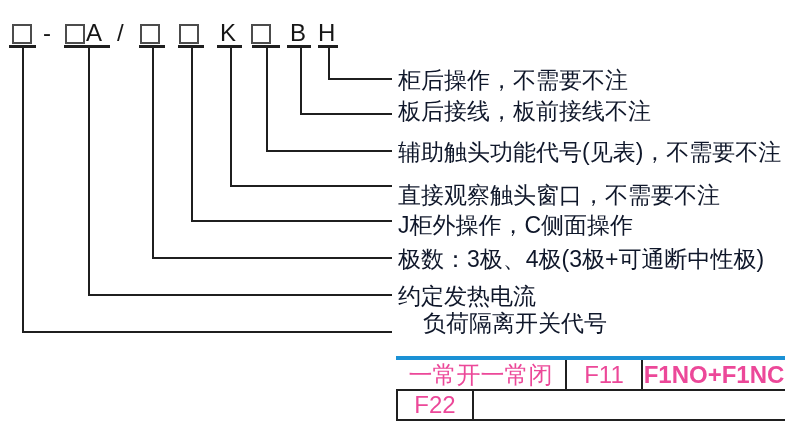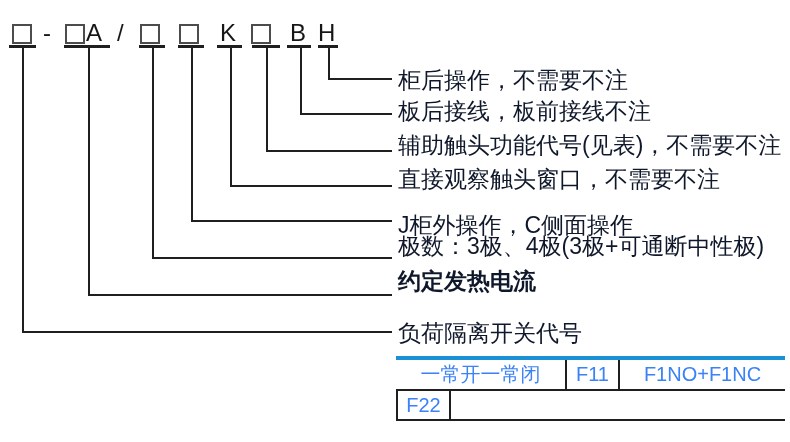--- a/index.html
+++ b/index.html
@@ -38,28 +38,28 @@
 
   
   .aux-table{
     position:absolute;left:396px;top:356px;width:389px;
     border-top:4px solid #1B91D5;
   }
   .aux-row{display:flex;border-bottom:2px solid #1f1f1f;}
   .aux-row.r1{height:29px;}
   .aux-row.r2{height:28px;}
   .aux-cell{
-    text-align:center;font-size:20px;color:#3b82f6;
+    text-align:center;font-size:24px;color:#ec4899;
     overflow:hidden;white-space:nowrap;
   }
   .r1 .aux-cell{line-height:29px;}
   .r2 .aux-cell{line-height:28px;}
   .aux-c1{width:169px;}
-  .aux-c2{width:55px;box-sizing:border-box;border-left:2px solid #1f1f1f;border-right:2px solid #1f1f1f;}
-  .aux-c3{flex:1;}
+  .aux-c2{width:78px;box-sizing:border-box;border-left:2px solid #1f1f1f;border-right:2px solid #1f1f1f;}
+  .aux-c3{flex:1;font-weight:bold;}
 </style>
 </head>
 <body>
 
 <div class="diagram">
 
   <div>
     <div class="cbox" style="left:12px;"></div>
     <div class="cchar" style="left:43px;">-</div>
     <div class="cbox" style="left:65px;"></div>
@@ -91,26 +91,26 @@
     <div class="elb" style="left:230px;top:48px;width:162px;height:139px;"></div>
     <div class="elb" style="left:191px;top:48px;width:201px;height:174px;"></div>
     <div class="elb" style="left:152px;top:48px;width:240px;height:211px;"></div>
     <div class="elb" style="left:88px;top:48px;width:304px;height:248px;"></div>
     <div class="elb" style="left:22px;top:48px;width:370px;height:285px;"></div>
   </div>
 
   <div>
     <div class="lbl" style="top:65px;">柜后操作，不需要不注</div>
     <div class="lbl" style="top:96px;">板后接线，板前接线不注</div>
-    <div class="lbl" style="top:130px;">辅助触头功能代号(见表)，不需要不注</div>
-    <div class="lbl" style="top:164px;">直接观察触头窗口，不需要不注</div>
+    <div class="lbl" style="top:137px;">辅助触头功能代号(见表)，不需要不注</div>
+    <div class="lbl" style="top:180px;">直接观察触头窗口，不需要不注</div>
     <div class="lbl" style="top:210px;">J柜外操作，C侧面操作</div>
-    <div class="lbl" style="top:231px;text-align:center;">极数：3极、4极(3极+可通断中性极)</div>
-    <div class="lbl" style="top:266px;font-weight:bold;">约定发热电流</div>
-    <div class="lbl" style="top:318px;">负荷隔离开关代号</div>
+    <div class="lbl" style="top:244px;text-align:center;">极数：3极、4极(3极+可通断中性极)</div>
+    <div class="lbl" style="top:281px;">约定发热电流</div>
+    <div class="lbl" style="top:308px;margin-left:25px;">负荷隔离开关代号</div>
   </div>
 
   <div class="aux-table" style="border-top-color: rgb(27, 145, 213);">
     <div class="aux-row r1">
       <div class="aux-cell aux-c1">一常开一常闭</div>
       <div class="aux-cell aux-c2">F11</div>
       <div class="aux-cell aux-c3">F1NO+F1NC</div>
     </div>
     <div class="aux-row r2">
       <div class="aux-cell aux-c2">F22</div>

